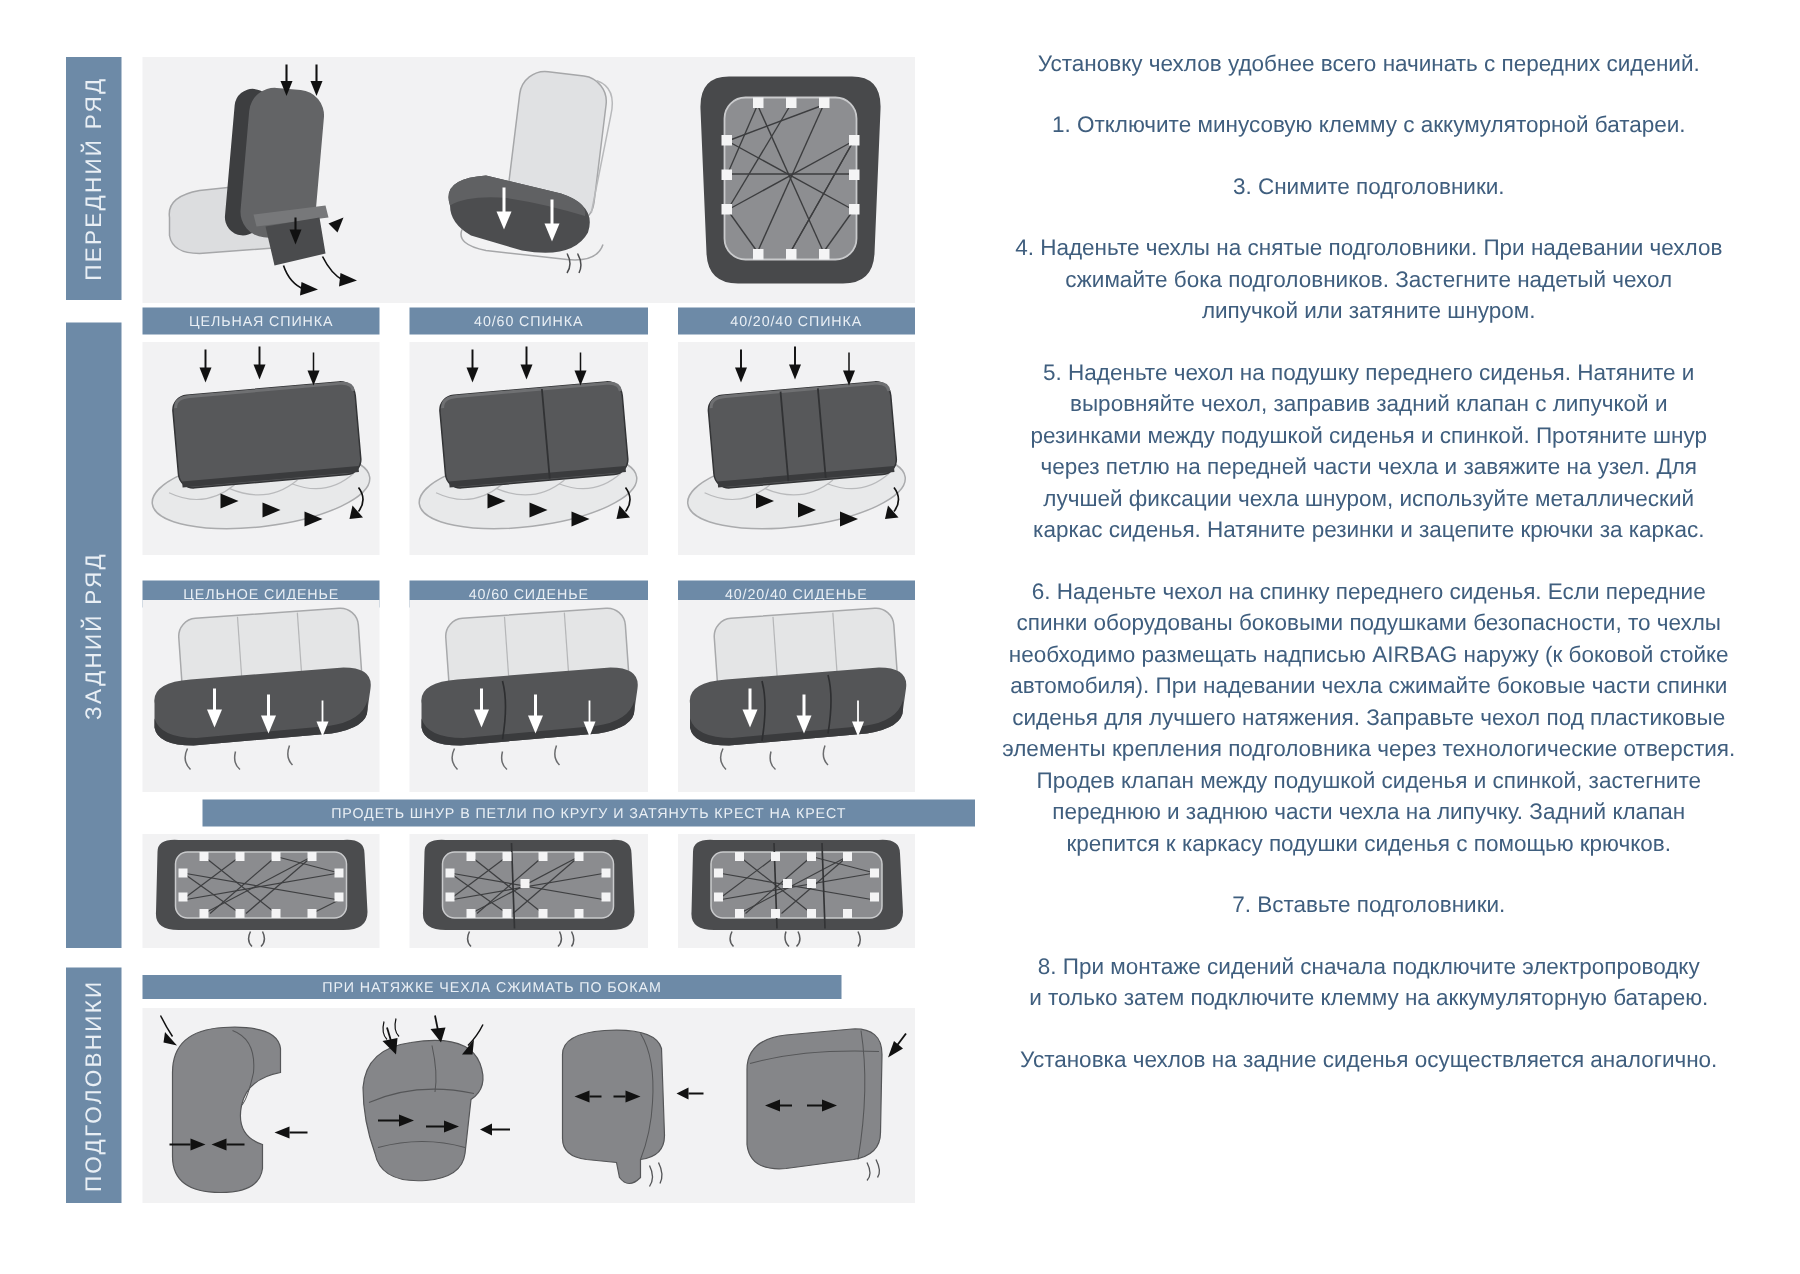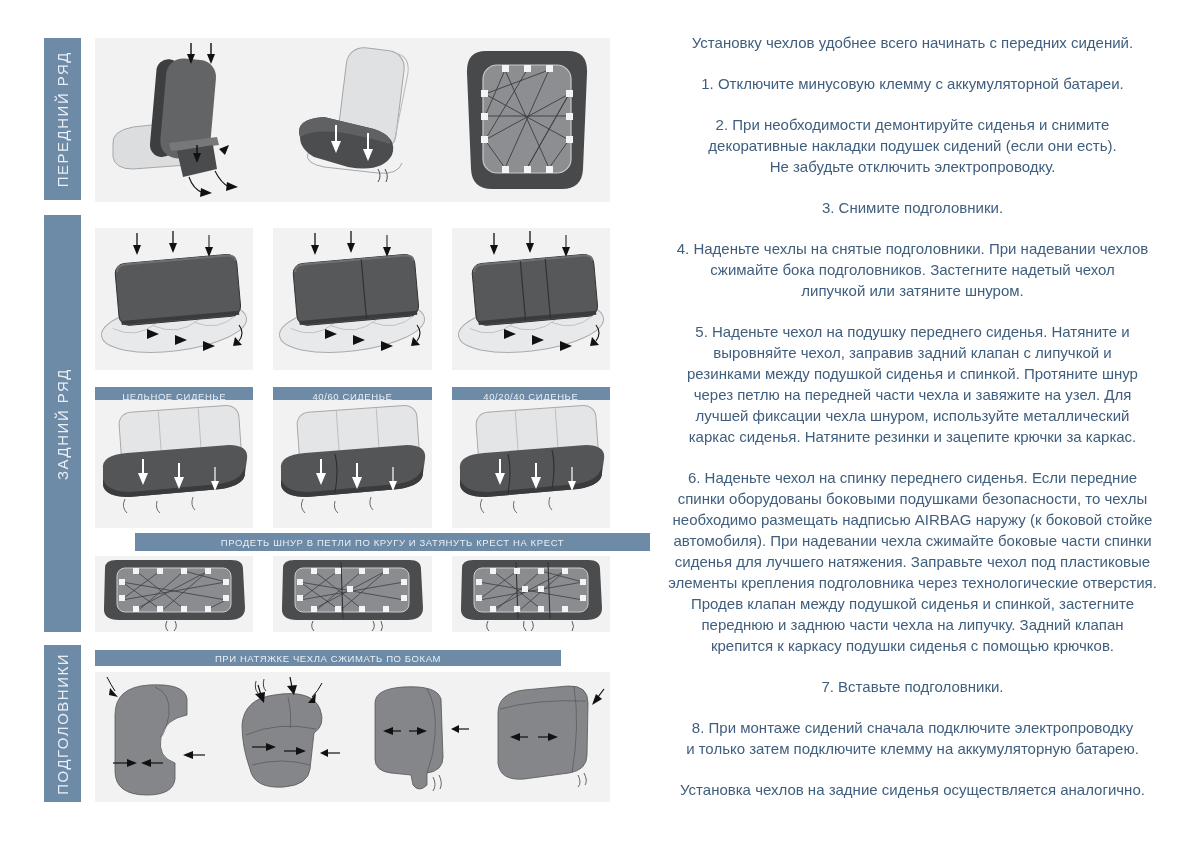--- a/index.html
+++ b/index.html
@@ -118,20 +118,25 @@
           <rect x="29" y="45" width="7" height="7"></rect>
             <rect x="29" y="68" width="7" height="7"></rect>
             <rect x="29" y="91" width="7" height="7"></rect>
           <rect x="114" y="45" width="7" height="7"></rect>
             <rect x="114" y="68" width="7" height="7"></rect>
             <rect x="114" y="91" width="7" height="7"></rect>
         </g>
       </svg>
     </div>
 
+    <div class="grid3 row-labels-backrest">
+      <div class="typebar">ЦЕЛЬНАЯ СПИНКА</div>
+      <div class="typebar">40/60 СПИНКА</div>
+      <div class="typebar">40/20/40 СПИНКА</div>
+    </div>
 
     <div class="grid3 row-panels-backrest">
       <div class="panel cell">
         <svg width="158" height="140" viewBox="0 0 158 140" aria-label="rear-backrest-solid-cover-illustration">
           <g transform="rotate(-7 79 98)">
             <ellipse cx="79" cy="98" rx="73" ry="24" fill="#e8e9ea" stroke="#aaabad" stroke-width="1"></ellipse>
             <path d="M18,92 Q40,106 62,92 M58,94 Q82,108 104,94 M100,96 Q122,108 142,94" fill="none" stroke="#b9babc" stroke-width="0.8"></path>
           </g>
           <g transform="rotate(-5 82 62)">
             <rect x="22" y="30" width="122" height="62" rx="10" fill="#57585a" stroke="#333436" stroke-width="1"></rect>
@@ -433,23 +438,20 @@
           <polygon points="116,24 106,30 110,19" fill="#111"></polygon>
         <path d="M92,100 q4,8 0,12 M98,98 q4,8 1,12" fill="none" stroke="#555658" stroke-width="0.9"></path>
       </svg>
     </div>
 
   </div>
 
   <div class="instructions">
     <p>Установку чехлов удобнее всего начинать с передних сидений.</p>
     <p>1. Отключите минусовую клемму с аккумуляторной батареи.</p>
-    <p>2. При необходимости демонтируйте сиденья и снимите
-декоративные накладки подушек сидений (если они есть).
-Не забудьте отключить электропроводку.</p>
     <p>3. Снимите подголовники.</p>
     <p>4. Наденьте чехлы на снятые подголовники. При надевании чехлов
 сжимайте бока подголовников. Застегните надетый чехол
 липучкой или затяните шнуром.</p>
     <p>5. Наденьте чехол на подушку переднего сиденья. Натяните и
 выровняйте чехол, заправив задний клапан с липучкой и
 резинками между подушкой сиденья и спинкой. Протяните шнур
 через петлю на передней части чехла и завяжите на узел. Для
 лучшей фиксации чехла шнуром, используйте металлический
 каркас сиденья. Натяните резинки и зацепите крючки за каркас.</p>

